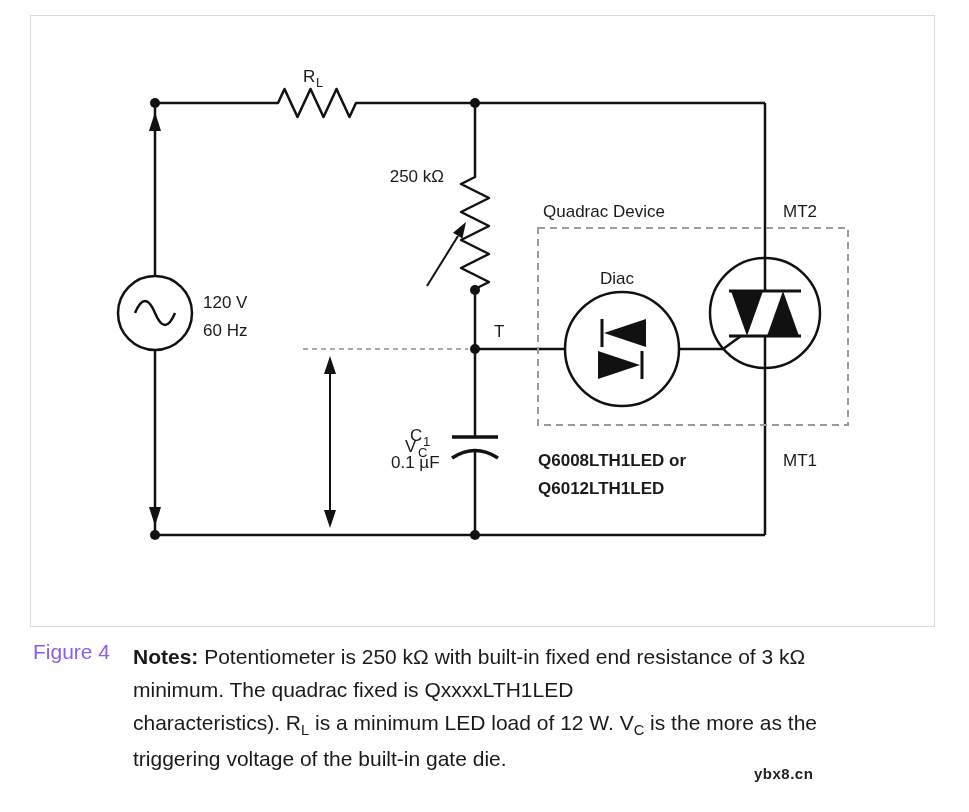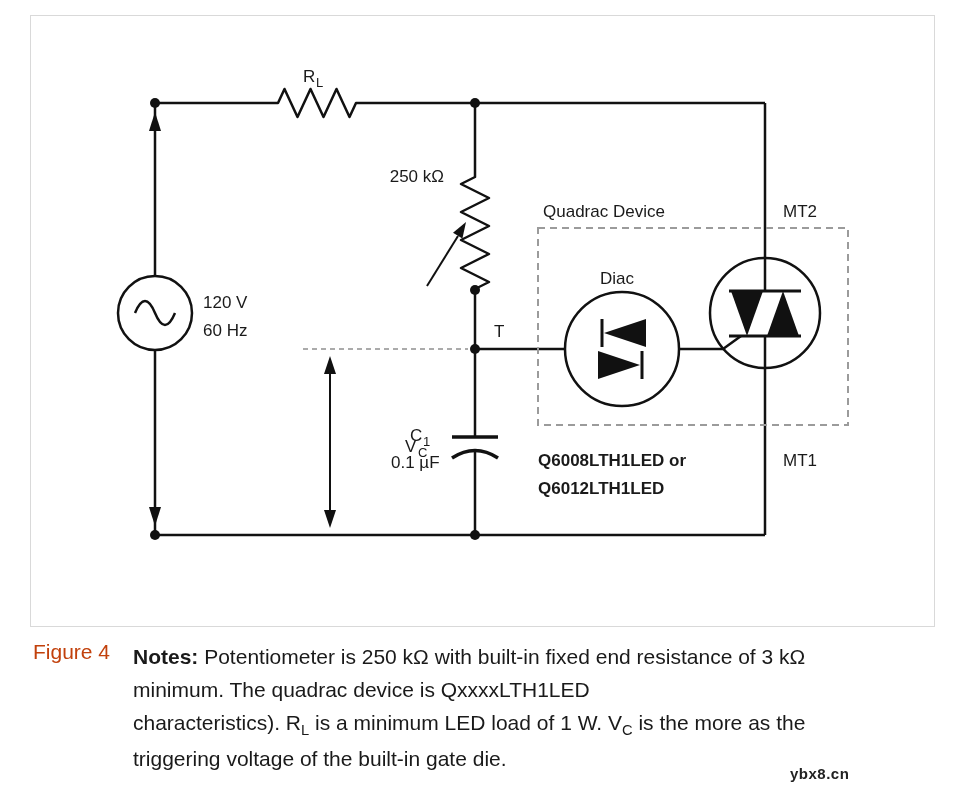--- a/index.html
+++ b/index.html
@@ -18,26 +18,26 @@
   .dash-thin{stroke:#ababab;stroke-width:1.8;stroke-dasharray:5 4;fill:none;}
   .dash-box{stroke:#9b9b9b;stroke-width:2;stroke-dasharray:7 5;fill:none;}
 
   svg text{font-family:"Liberation Sans",sans-serif;fill:#1a1a1a;}
   .lbl{font-size:17px;}
   .lbl-sub{font-size:13px;}
   .lbl-bold{font-size:17px;font-weight:bold;}
 
   
   .caption{position:absolute;left:33px;top:640px;width:915px;display:flex;}
-  .figure-label{width:100px;flex:0 0 100px;font-size:21px;color:#c2410c;}
+  .figure-label{width:100px;flex:0 0 100px;font-size:21px;color:#8b5cf6;}
   .notes{font-size:21px;line-height:33px;}
   .notes b{font-weight:bold;}
   .notes sub{font-size:70%;vertical-align:baseline;position:relative;top:0.35em;}
 
-  .watermark{position:absolute;left:790px;top:765px;font-size:15px;
+  .watermark{position:absolute;left:754px;top:765px;font-size:15px;
              font-weight:bold;color:#222;letter-spacing:0.5px;}
 </style>
 </head>
 <body>
 
 
 
 <svg width="969" height="630" viewBox="0 0 969 630">
 
   <rect class="panel" x="30.5" y="15.5" width="904" height="611"></rect>
@@ -122,22 +122,22 @@
   <text class="lbl-bold" x="538" y="494">Q6012LTH1LED</text>
 
   <text class="lbl" x="783" y="466">MT1</text>
 </svg>
 
 
 <div class="caption">
   <div class="figure-label">Figure 4</div>
   <div class="notes">
     <div><b>Notes:</b><span> Potentiometer is 250 kΩ with built-in fixed end resistance of 3 kΩ</span></div>
-    <div>minimum. The quadrac device is QxxxxLTH1LED</div>
-    <div><span>characteristics). R</span><sub>L</sub><span> is a minimum LED load of 1 W. V</span><sub>C</sub><span> is the more as the</span></div>
+    <div>minimum. The quadrac fixed is QxxxxLTH1LED</div>
+    <div><span>characteristics). R</span><sub>L</sub><span> is a minimum LED load of 12 W. V</span><sub>C</sub><span> is the more as the</span></div>
     <div>triggering voltage of the built-in gate die.</div>
   </div>
 </div>
 
 <div class="watermark">ybx8.cn</div>
 
 
 
 
 </body></html>

